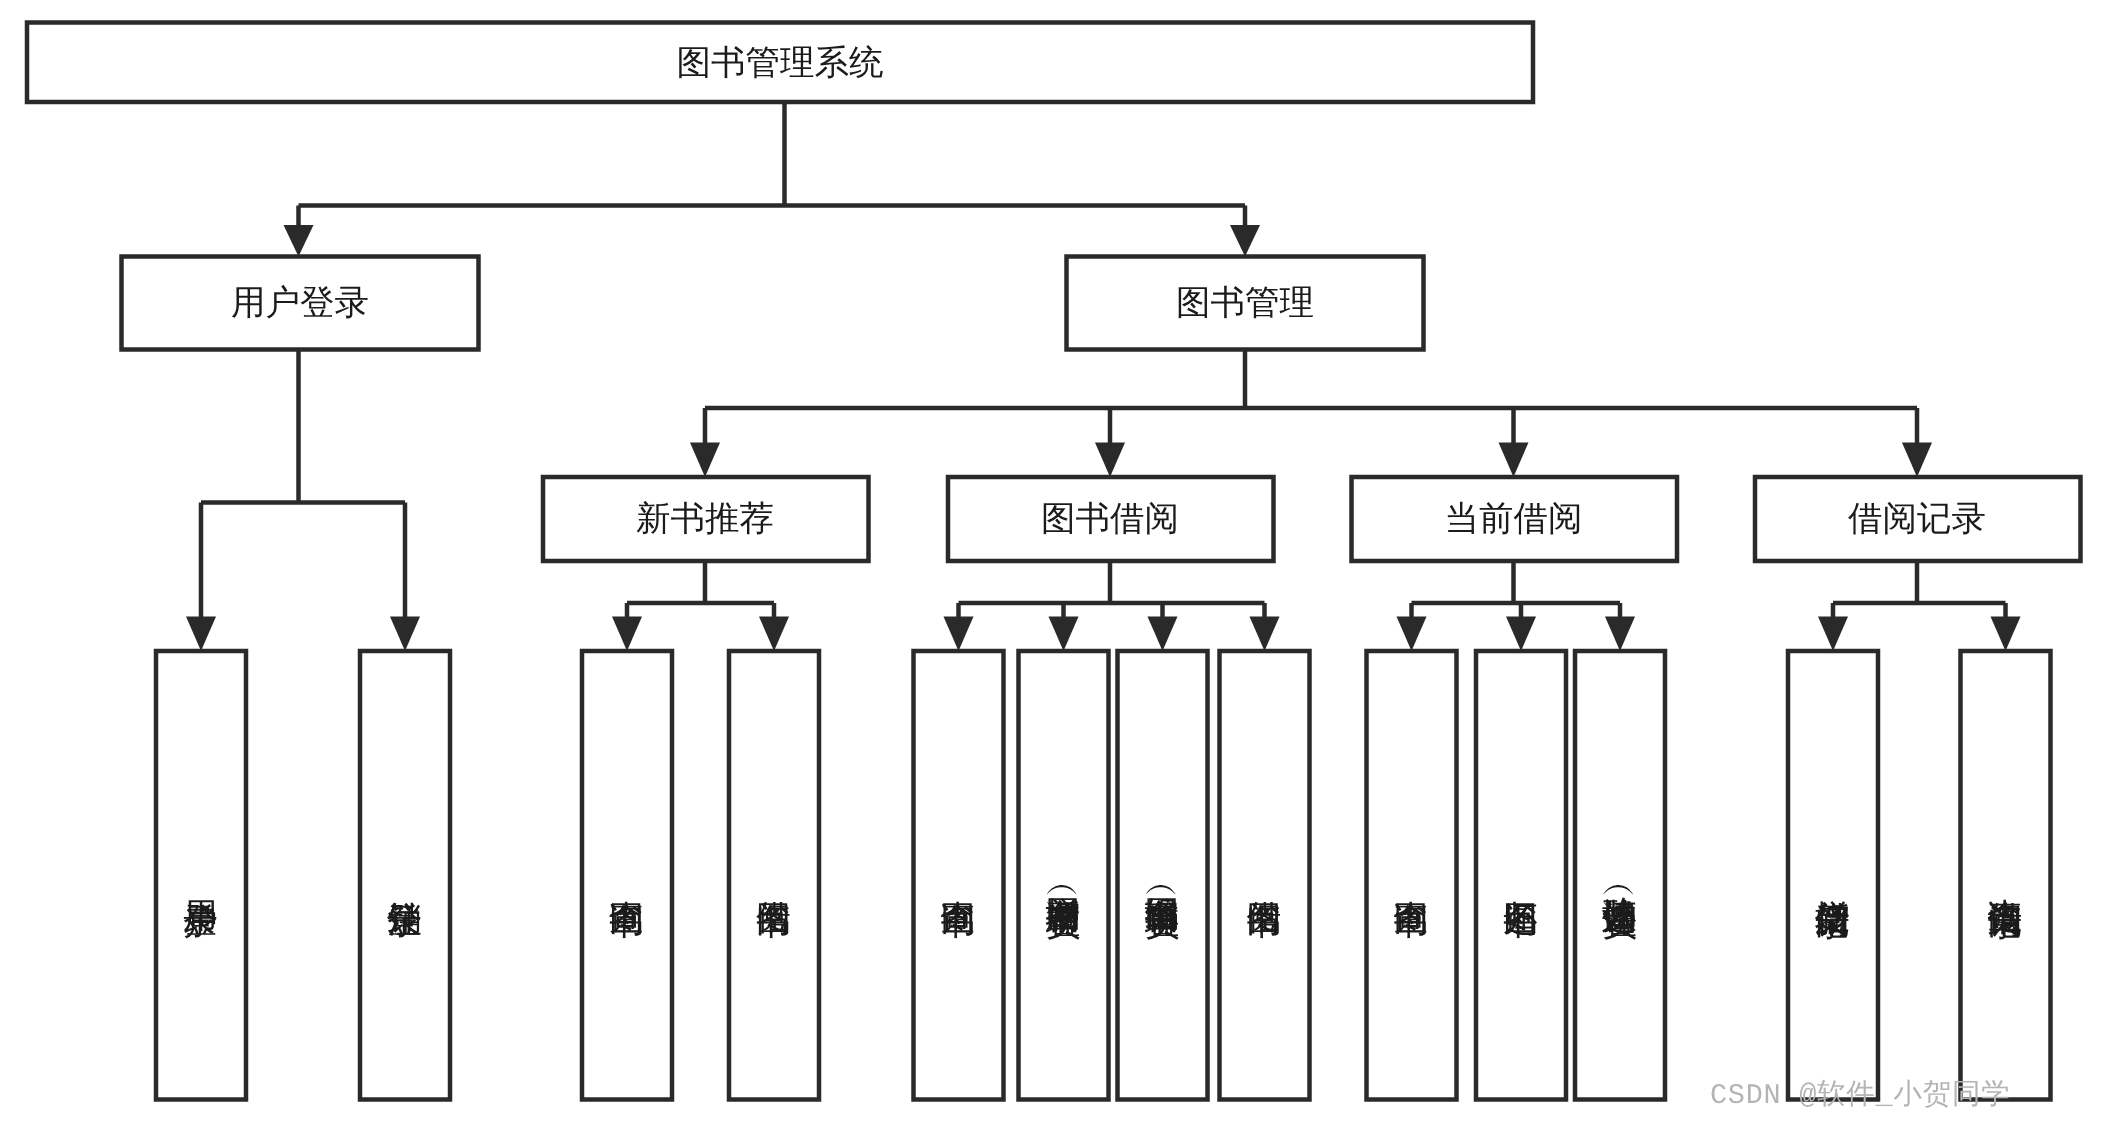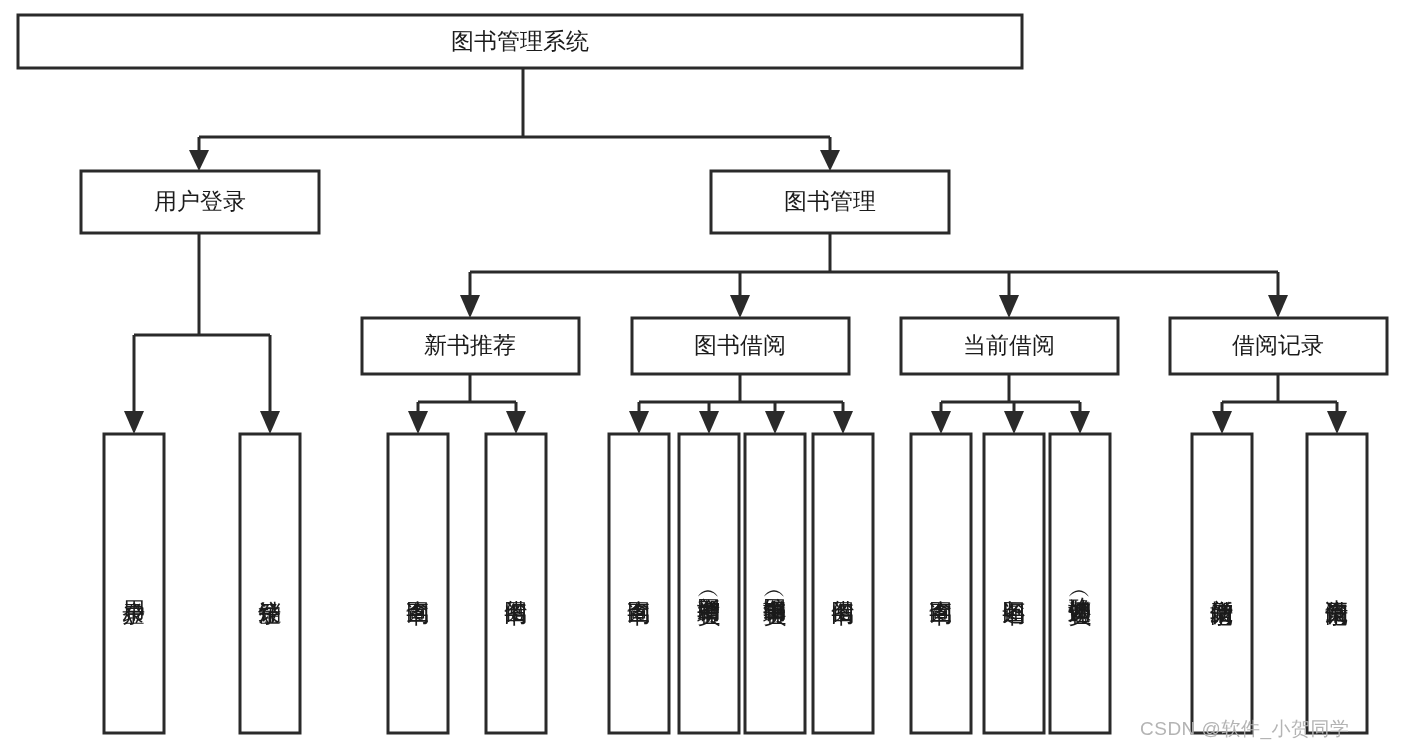--- a/index.html
+++ b/index.html
@@ -211,15 +211,15 @@
   <div class="node-label-v" style="left:609px; top:434px; width:60px; height:299px;">查询图书</div>
   <div class="node-label-v" style="left:679px; top:434px; width:60px; height:299px;">新增图书（管理员）</div>
   <div class="node-label-v" style="left:745px; top:434px; width:60px; height:299px;">编辑图书（管理员）</div>
   <div class="node-label-v" style="left:813px; top:434px; width:60px; height:299px;">借阅图书</div>
   <div class="node-label-v" style="left:911px; top:434px; width:60px; height:299px;">查询图书</div>
   <div class="node-label-v" style="left:984px; top:434px; width:60px; height:299px;">归还图书</div>
   <div class="node-label-v" style="left:1050px; top:434px; width:60px; height:299px;">确认归还（管理员）</div>
   <div class="node-label-v" style="left:1192px; top:434px; width:60px; height:299px;">新增借阅记录</div>
   <div class="node-label-v" style="left:1307px; top:434px; width:60px; height:299px;">查询借阅记录</div>
 
-  <div class="watermark" style="left:1140px; top:716px;">CSDN @软件_小贺同学</div>
+  <div class="watermark" style="left:1140px; top:716px;font-family:Liberation Mono, monospace;">CSDN @软件_小贺同学</div>
 
 </div>
 
 </body></html>

